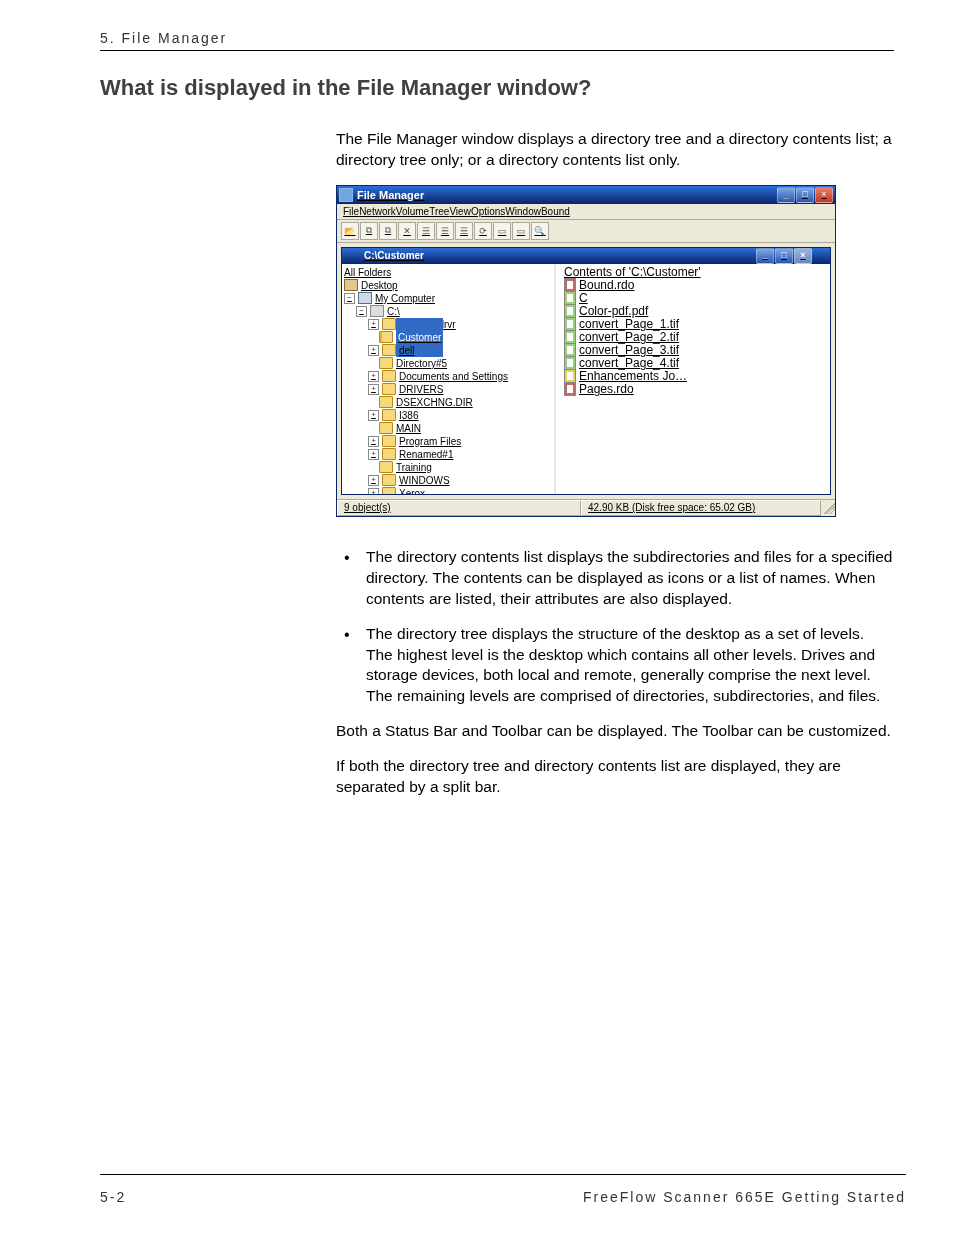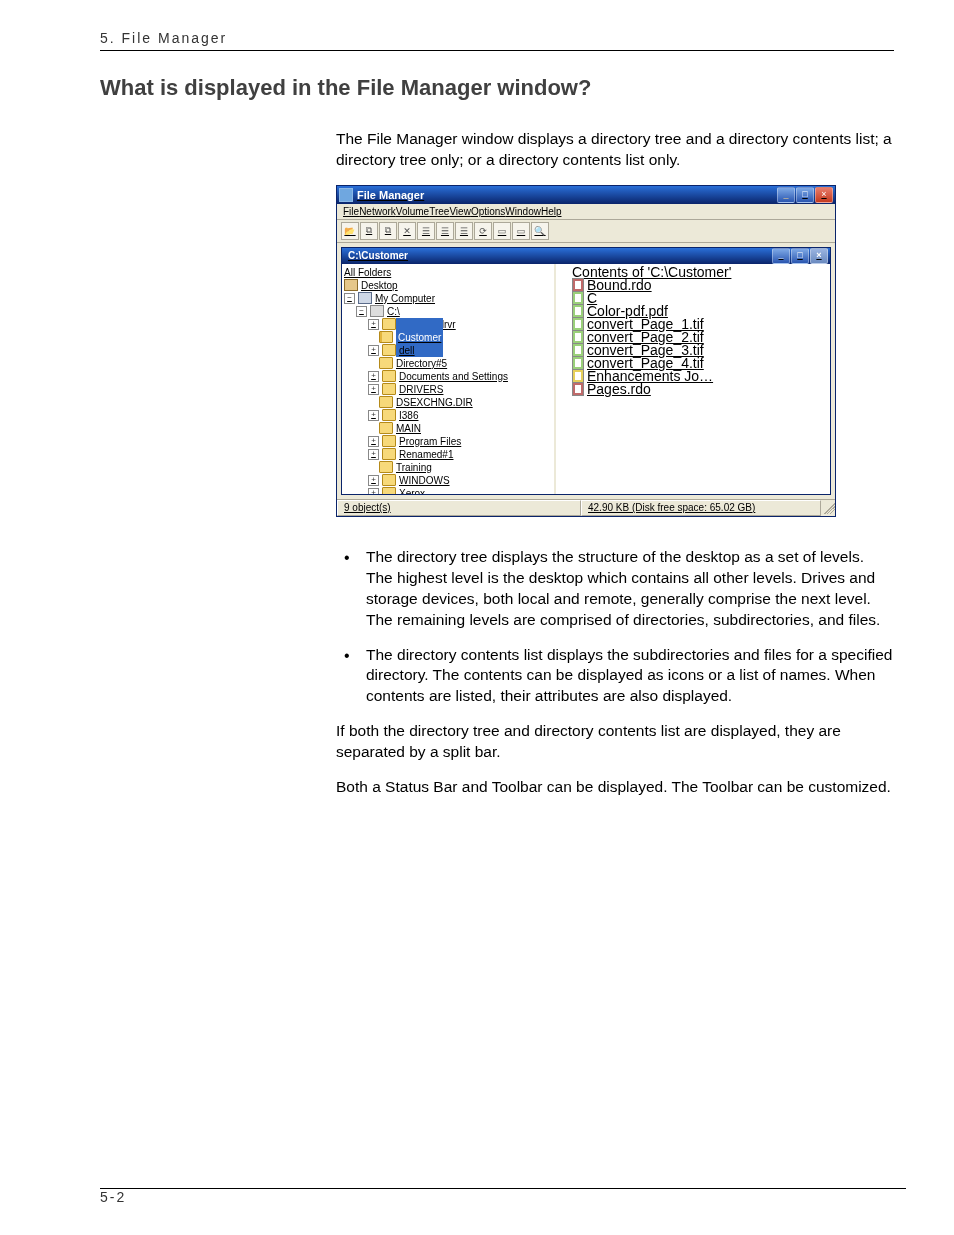--- a/index.html
+++ b/index.html
@@ -135,42 +135,42 @@
   .inner-window {
     margin: 4px;
     border: 1px solid #0a246a;
   }
   .inner-titlebar {
     background: linear-gradient(to bottom, #2a6fd8, #0a246a);
     color: #fff;
     height: 16px;
     display: flex;
     align-items: center;
-    padding: 0 2px;
+    padding: 0 18px;
     font-size: 10px;
     font-weight: bold;
   }
   .inner-titlebar .tb-title { flex:1; margin-left: 4px; }
   .panes {
     display: flex;
     background: #fff;
     height: 230px;
   }
   .tree-pane {
     width: 208px;
     border-right: 2px solid #ece9d8;
     overflow: hidden;
     padding: 2px 2px;
     font-size: 10px;
     color: #000;
   }
   .list-pane {
     flex: 1;
-    padding: 2px 16px;
-    font-size: 14px;
+    padding: 2px 8px;
+    font-size: 12px;
   }
   .tree-pane .lbl { white-space: nowrap; }
   .tree-row { display:flex; align-items:center; height:13px; }
   .exp {
     width: 9px; height:9px; border:1px solid #888; font-size:8px; line-height:7px;
     text-align:center; margin-right:3px; color:#333; background:#fff;
     display:inline-block;
   }
   .noexp { width:11px; display:inline-block; }
   .ic {
@@ -219,21 +219,21 @@
                        transparent 70%, #aca899 70%, #aca899 75%, transparent 75%,
                        transparent 80%, #aca899 80%, #aca899 85%, transparent 85%);
   }
 
   .footer {
     position: absolute;
     bottom: 30px;
     left: 100px;
     right: 48px;
     border-top: 1px solid #000;
-    padding-top: 0;
+    padding-top: 14px;
     font-size: 14px;
     letter-spacing: 2px;
     display: flex;
     justify-content: space-between;
     color: #333;
   }
 </style>
 </head>
 <body>
 
@@ -261,21 +261,21 @@
       </div>
 
       <div class="menubar">
         <span>File</span>
         <span>Network</span>
         <span>Volume</span>
         <span>Tree</span>
         <span>View</span>
         <span>Options</span>
         <span>Window</span>
-        <span>Help</span>
+        <span>Bound</span>
       </div>
 
       <div class="toolbar">
         <div class="tbtn">📂</div>
         <div class="tbtn">⧉</div>
         <div class="tbtn">⧉</div>
         <div class="tbtn">✕</div>
         <div class="tbtn">☰</div>
         <div class="tbtn">☰</div>
         <div class="tbtn">☰</div>
@@ -437,24 +437,25 @@
         <div class="status-cell left">9 object(s)</div>
         <div class="status-cell right">42.90 KB (Disk free space: 65.02 GB)</div>
         <div class="grip"></div>
       </div>
 
     </div>
   </div>
 
   <div class="body-col">
     <ul class="bullets">
+      <li>The directory contents list displays the subdirectories and files for a specified directory. The contents can be displayed as icons or a list of names. When contents are listed, their attributes are also displayed.</li>
       <li>The directory tree displays the structure of the desktop as a set of levels. The highest level is the desktop which contains all other levels. Drives and storage devices, both local and remote, generally comprise the next level. The remaining levels are comprised of directories, subdirectories, and files.</li>
-      <li>The directory contents list displays the subdirectories and files for a specified directory. The contents can be displayed as icons or a list of names. When contents are listed, their attributes are also displayed.</li>
     </ul>
+    <p>Both a Status Bar and Toolbar can be displayed. The Toolbar can be customized.</p>
     <p>If both the directory tree and directory contents list are displayed, they are separated by a split bar.</p>
-    <p>Both a Status Bar and Toolbar can be displayed. The Toolbar can be customized.</p>
   </div>
 
   <div class="footer">
     <span>5-2</span>
+    <span>FreeFlow Scanner 665E Getting Started</span>
   </div>
 
 </div>
 
 </body></html>

